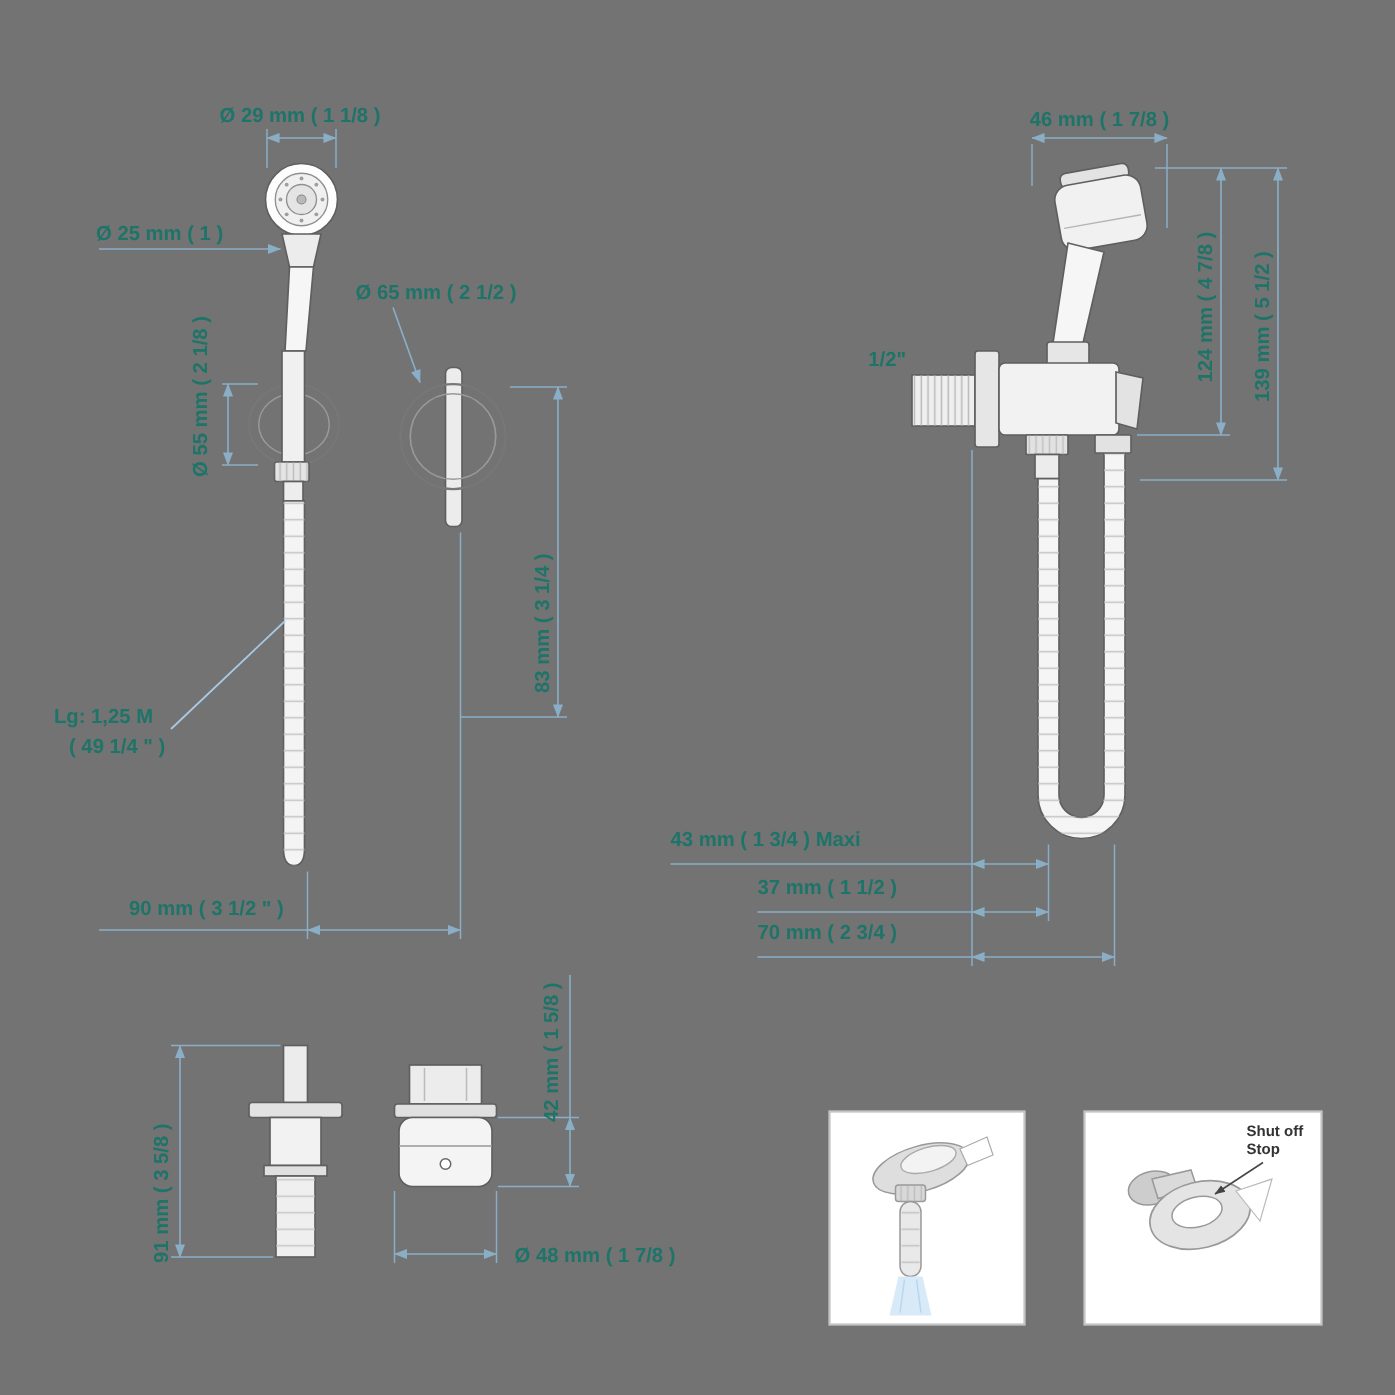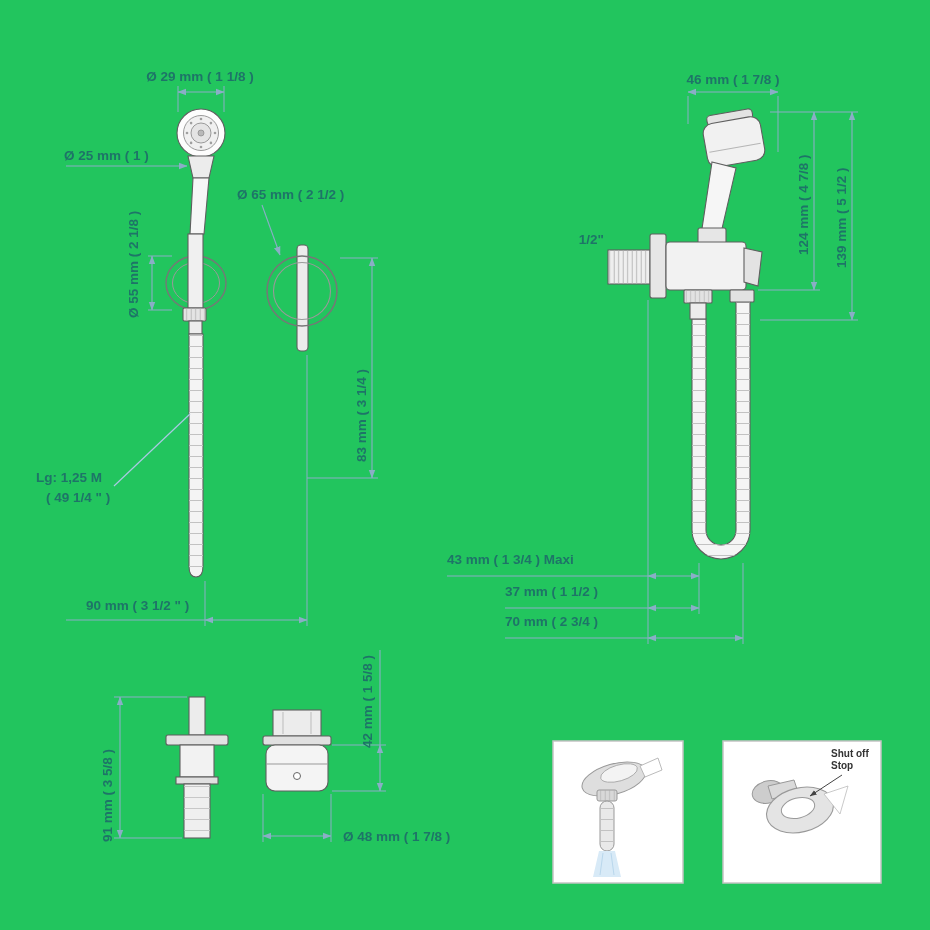--- a/index.html
+++ b/index.html
@@ -1,17 +1,17 @@
 <!DOCTYPE html>
 <html style="--dim-text: #1e7468; --dim-line: #8aaec6; --leader: #aac9e3; --outline: #5f5f5f;"><head>
 <meta charset="utf-8">
 <style>
   *{box-sizing:border-box}
   html,body{margin:0;padding:0;background:#fff}
-  .stage{position:relative;width:930px;height:930px;background:#22c55e;overflow:hidden;
+  .stage{position:relative;width:930px;height:930px;background:#737373;overflow:hidden;
          font-family:"Liberation Sans",sans-serif}
   .part{stroke:var(--outline,#5f5f5f);stroke-width:1.1}
   .dimtext{fill:var(--dim-text,#1e7468);font-family:"Liberation Sans",sans-serif;
            font-size:13.5px;font-weight:bold}
   .dimline{stroke:var(--dim-line,#8aaec6);stroke-width:1.1;fill:none}
   .extline{stroke:var(--dim-line,#8aaec6);stroke-width:1;fill:none}
   .leader{stroke:var(--leader,#aac9e3);stroke-width:1.2;fill:none}
   .note{fill:#333;font-family:"Liberation Sans",sans-serif;font-size:10px;font-weight:bold}
 </style>
 </head>

